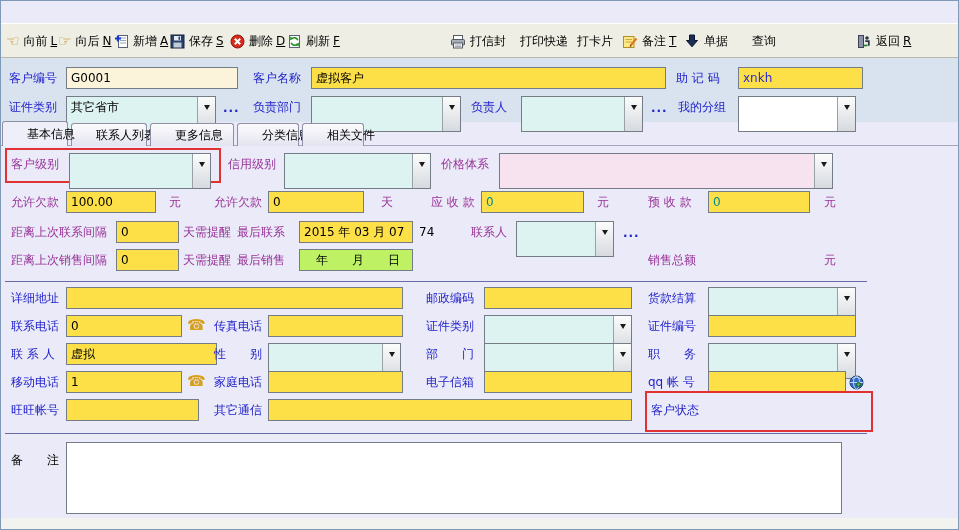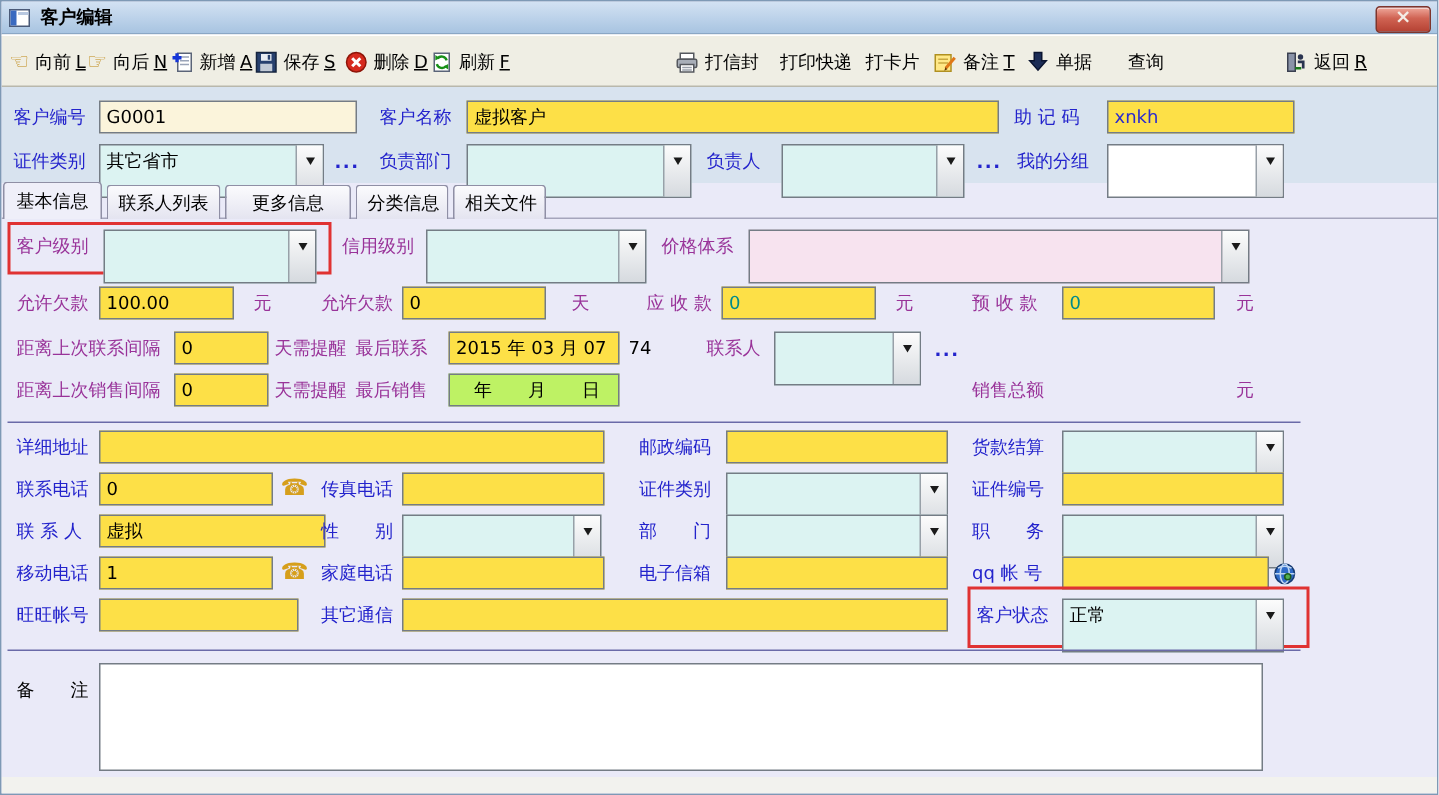--- a/index.html
+++ b/index.html
@@ -36,46 +36,35 @@
   .cb .b{width:17px;border-left:1px solid #98A0A8;background:linear-gradient(#FCFCFC,#D6DADF);display:flex;align-items:flex-start;justify-content:center;}
   .cb .b i{width:0;height:0;border:3.5px solid transparent;border-top:5px solid #1A1A1A;margin-top:8px;}
   .cb.white{background:#fff;} .cb.pink{background:#F7E3EF;}
   .dots{position:absolute;color:#2323CC;font-weight:bold;letter-spacing:1px;height:22px;line-height:17px;cursor:pointer;}
   .sep{position:absolute;left:4px;width:862px;height:0;border-top:1px solid #6A6AA8;}
   .redbox{position:absolute;border:2px solid #E03232;pointer-events:none;}
   .ph{position:absolute;color:#D69F1C;font-size:15px;height:22px;line-height:21px;cursor:pointer;}
   .globe{position:absolute;cursor:pointer;width:16px;height:22px;display:flex;align-items:center;}
   
   .tabs{position:absolute;top:122px;left:1px;height:23px;display:flex;gap:3px;z-index:2;}
-  .tab{box-sizing:border-box;height:23px;line-height:22px;text-align:center;background:linear-gradient(#FBFBFD,#E4E4F0);border:1px solid #8F8FA5;border-bottom:none;border-radius:3px 3px 0 0;padding:0 7px;cursor:pointer;white-space:pre;}
+  .tab{box-sizing:border-box;height:23px;line-height:22px;text-align:center;background:linear-gradient(#FBFBFD,#E4E4F0);border:1px solid #8F8FA5;border-bottom:none;border-radius:3px 3px 0 0;padding:0 24px;cursor:pointer;white-space:pre;}
   .tab.active{background:#EFEFF9;height:25px;margin-top:-2px;line-height:25px;z-index:3;}
   .tabline{position:absolute;top:144px;left:0;right:0;border-top:1px solid #A5A5BC;z-index:1;}
   .memo{position:absolute;left:65px;top:441px;width:776px;height:72px;box-sizing:border-box;border:1px solid #747C85;background:#fff;resize:none;font:12px "DejaVu Sans","Liberation Sans",sans-serif;padding:3px;}
 </style>
 </head>
 <body>
 
 <div class="win">
 
   <div class="bg-hdr"></div>
   <div class="bg-content"></div>
   <div class="bg-bottom"></div>
   <div class="tabline"></div>
 
-  <div class="titlebar">
-    <span class="icw">
-      <svg width="14" height="12" viewBox="0 0 14 12">
-          <rect x="0.5" y="0.5" width="13" height="11" fill="#FFFFFF" stroke="#4A5A78"></rect>
-          <rect x="1" y="1" width="4" height="10" fill="#3A6AC0"></rect>
-          <rect x="6" y="2" width="7" height="2" fill="#B8C8E0"></rect>
-        </svg>
-    </span>
-    <span class="title">客户编辑</span>
-    <div class="closebtn">×</div>
-  </div>
 
   <div class="toolbar">
     <div class="tbi" style="left:5px">
       <span class="gly gold">☜</span>
       <span>向前</span>
       <span class="al">L</span>
     </div>
     <div class="tbi" style="left:57px">
       <span class="gly gold">☞</span>
       <span>向后</span>
@@ -361,25 +350,19 @@
         <circle cx="9.5" cy="9.5" r="2" fill="#52B152" stroke="#1C5A1C"></circle>
       </svg>
   </span>
 
   <div class="redbox" style="left:644px;top:390px;width:224px;height:37px"></div>
   <span class="lb blue" style="left:10px;top:398px">旺旺帐号</span>
   <input class="tx" style="left: 65px; top: 398px; width: 133px;" value="">
   <span class="lb blue" style="left:213px;top:398px">其它通信</span>
   <input class="tx" style="left: 267px; top: 398px; width: 364px;" value="">
   <span class="lb blue" style="left:650px;top:398px">客户状态</span>
-  <div class="cb" style="left:707px;top:398px;width:148px">
-    <span class="v">正常</span>
-      <span class="b">
-        <i></i>
-      </span>
-  </div>
 
   <div class="sep" style="top:432px"></div>
 
   <span class="lb blk" style="left:10px;top:448px">备　　注</span>
   <textarea class="memo" style=""></textarea>
 
 </div>
 
 </body></html>

